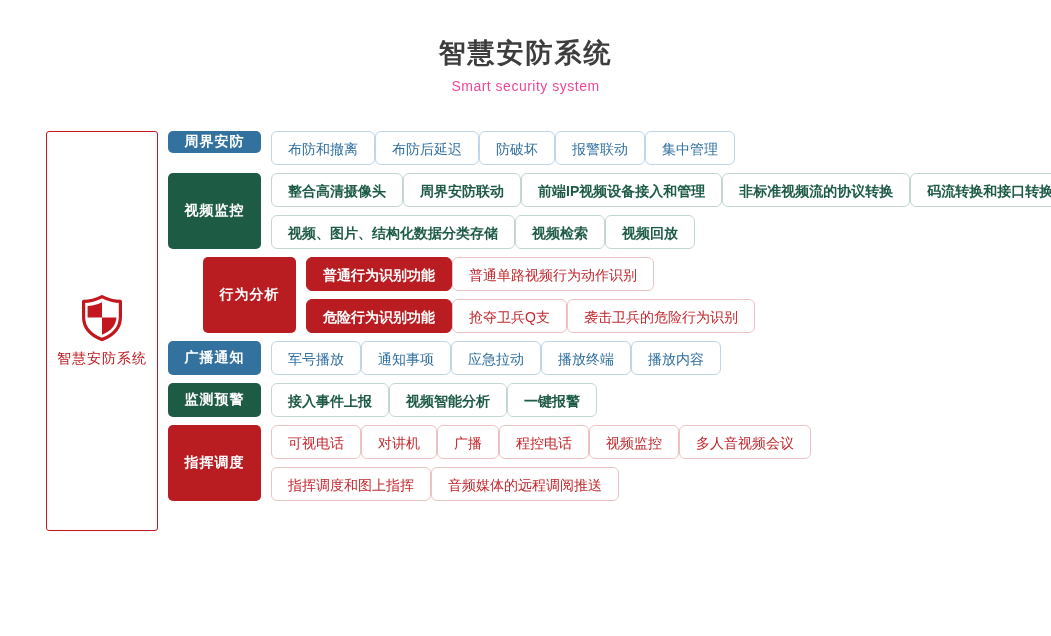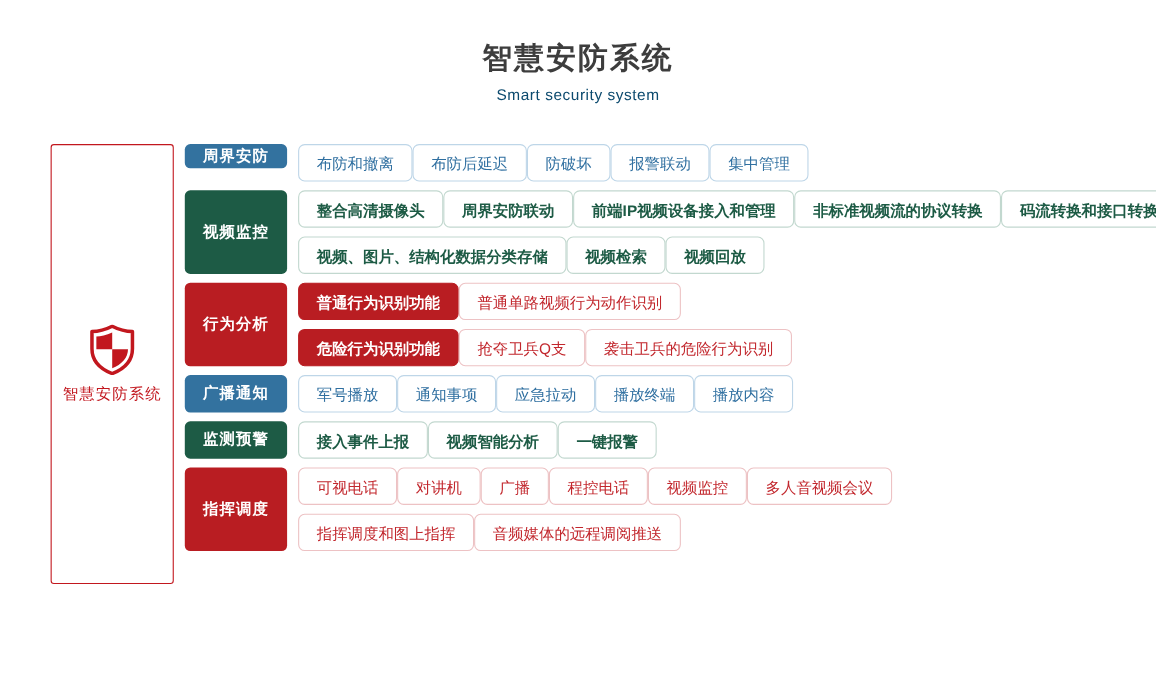--- a/index.html
+++ b/index.html
@@ -25,21 +25,21 @@
   .header-title {
     font-size: 27px;
     font-weight: bold;
     color: #3d3d3d;
     letter-spacing: 2px;
     line-height: 34px;
   }
   .header-subtitle {
     margin-top: 7px;
     font-size: 14px;
-    color: #0c4a6e;
+    color: #ec4899;
     letter-spacing: .5px;
     line-height: 18px;
   }
 
   
   .board {
     position: absolute;
     left: 46px;
     top: 131px;
     width: 960px;
@@ -144,21 +144,21 @@
   .item.red-solid {
     border: 1px solid #b91d22;
     background: #b91d22;
     color: #ffffff;
     font-weight: bold;
   }
 
   
   .row-1 .cat { height: 22px; }
   .row-2 .cat { height: 76px; }
-  .row-3 .cat { height: 76px; }
+  .row-3 .cat { height: 76px; margin-left: 35px; }
   .row-4 .cat { height: 34px; }
   .row-5 .cat { height: 34px; }
   .row-6 .cat { height: 76px; }
 
   .row-2, .row-3 { margin-bottom: 8px; }
 </style>
 </head>
 <body>
 
 <div class="header">

